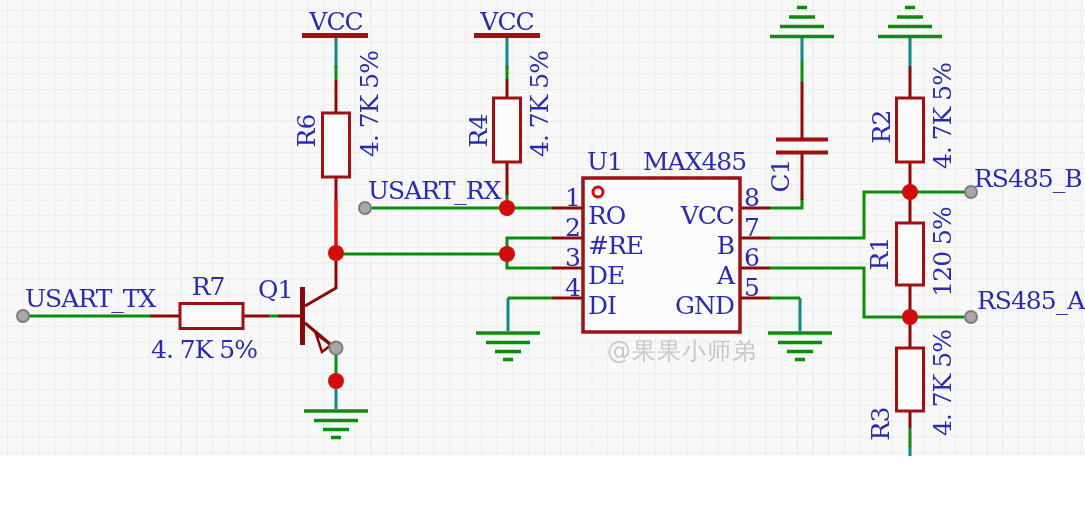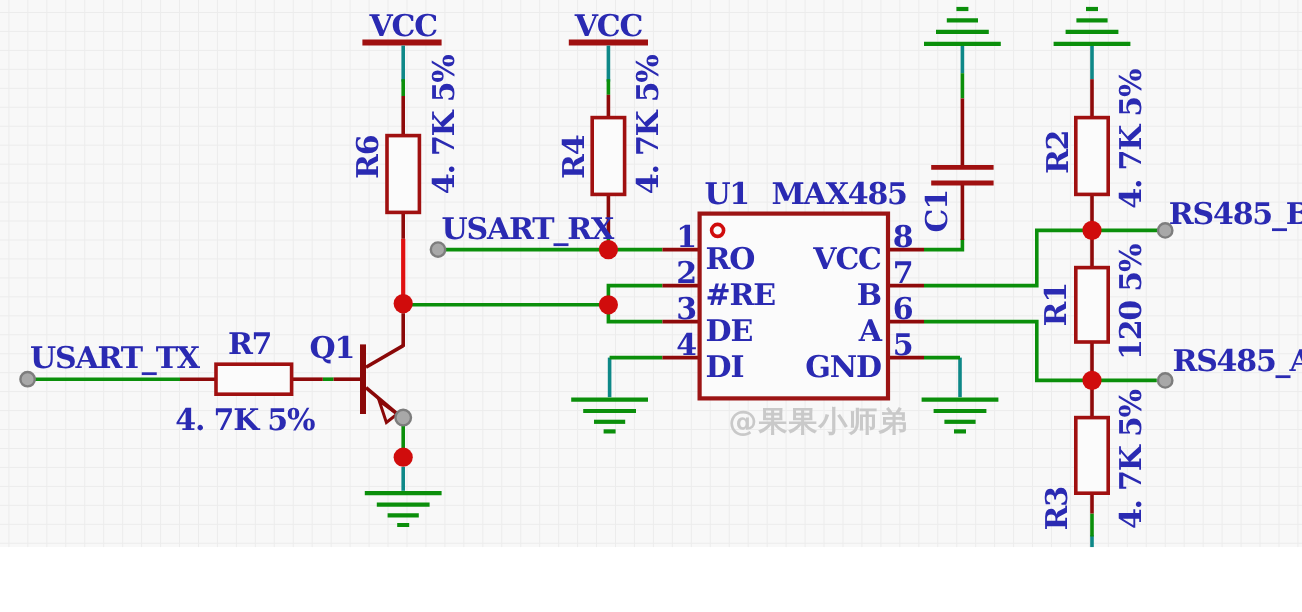--- a/index.html
+++ b/index.html
@@ -6,21 +6,20 @@
   .canvas{
     position:relative;
     width:1085px;height:456px;
     background-color:#f8f8f8;
     background-image:
       linear-gradient(to right, #ececec 1px, transparent 1px),
       linear-gradient(to bottom, #ececec 1px, transparent 1px);
     background-size:15.8px 15.8px;
     background-position:7px 10px;
     overflow:hidden;
-    font-weight:bold;
   }
   svg{position:absolute;left:0;top:0;}
   .t{font-family:"DejaVu Serif", serif;font-size:25px;letter-spacing:-1px;fill:#2a2ab2;}
   .tsm{font-family:"DejaVu Serif", serif;font-size:25px;letter-spacing:-1px;fill:#2a2ab2;}
   .wm{font-family:"DejaVu Sans", sans-serif;font-size:24px;letter-spacing:1px;fill:#c9c9c9;}
   .wire{stroke:#0b8f0b;stroke-width:3;fill:none;}
   .pwr{stroke:#0e8888;stroke-width:3;fill:none;}
   .lead{stroke:#8e0a0a;stroke-width:3;fill:none;}
   .body{stroke:#a01010;stroke-width:3;fill:#fbfbfb;}
   .icbody{stroke:#9c1414;stroke-width:3.5;fill:#fbfbfb;}

